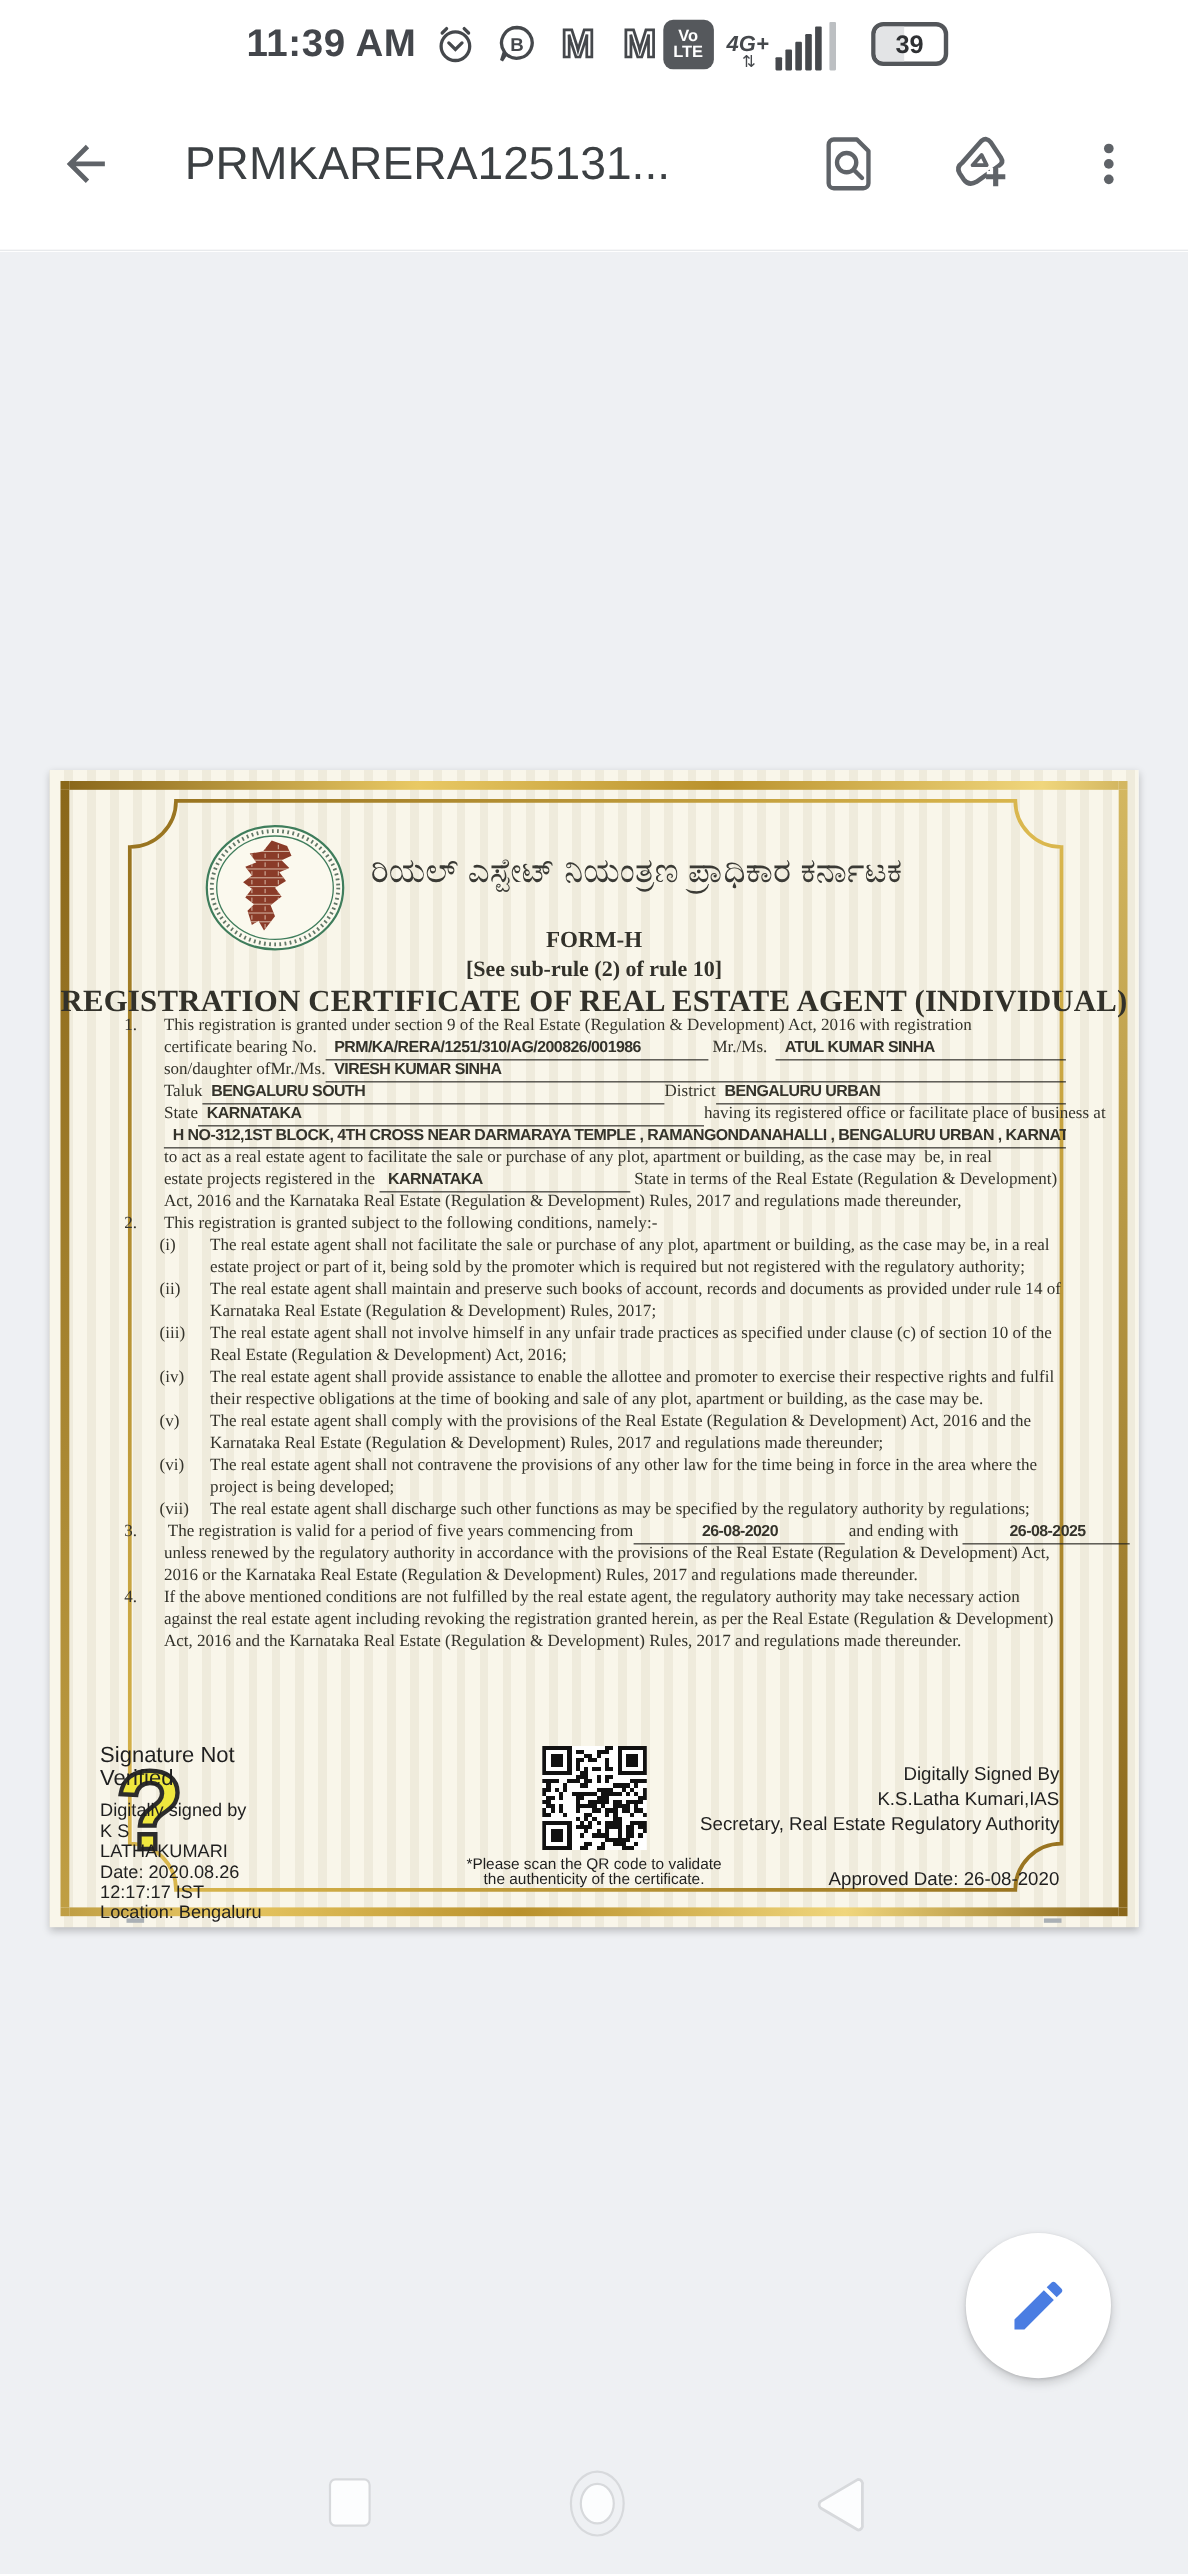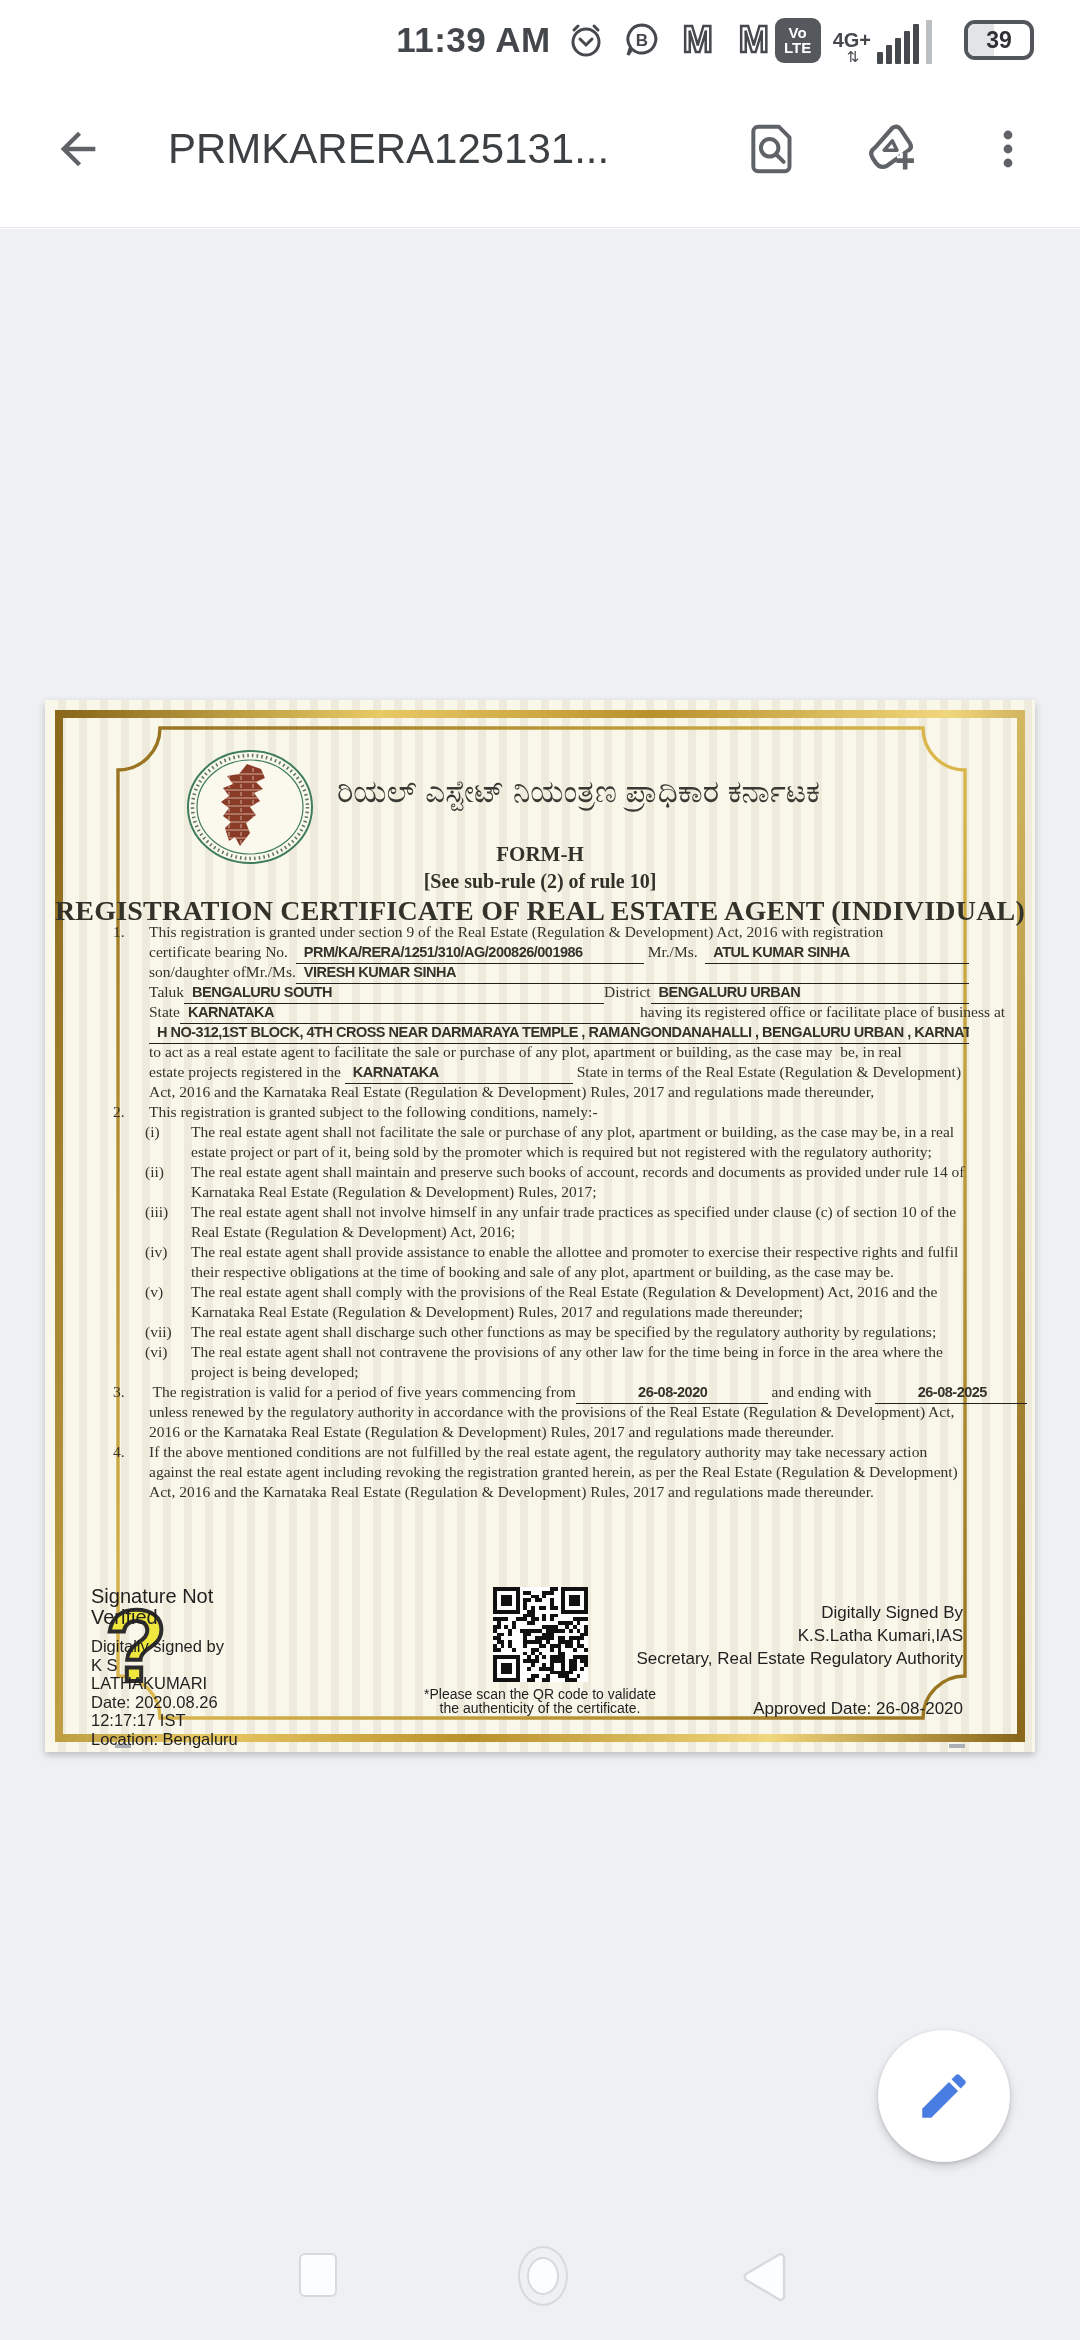--- a/index.html
+++ b/index.html
@@ -2,31 +2,31 @@
 <html><head>
 <meta charset="utf-8">
 <style>
   * { margin:0; padding:0; box-sizing:border-box; }
   html,body { width:1080px; height:2340px; }
   body { position:relative; overflow:hidden; background:#fff;
          font-family:"Liberation Sans","DejaVu Sans",sans-serif; }
 
   
   .status-bar { position:absolute; left:0; top:0; width:1080px; height:70px; background:#fff;
-                display:flex; align-items:center; justify-content:flex-end; padding:10px 48px 0 52px; }
+                display:flex; align-items:center; justify-content:center; padding:10px 48px 0 52px; }
   .sb-left { display:flex; align-items:center; gap:14px; color:#43464b; }
   .sb-time { font-size:35px; font-weight:700; letter-spacing:0.5px; }
   .sb-ico { width:42px; height:42px; display:flex; align-items:center; justify-content:center; }
   .m-glyph { font-size:36px; font-weight:700; color:transparent; -webkit-text-stroke:2.5px #45484c; line-height:1; }
   .sb-right { display:flex; align-items:center; gap:12px; }
   .volte { width:46px; height:45px; background:#55585c; border-radius:9px; color:#fff; display:flex;
            flex-direction:column; align-items:center; justify-content:center; font-size:15px; font-weight:700; line-height:15px; }
   .signal-wrap { display:flex; align-items:flex-end; gap:4px; height:48px; }
   .sig-texts { display:flex; flex-direction:column; align-items:center; justify-content:flex-end; margin-right:2px; }
-  .fourg { font-size:20px; font-weight:700; color:#45484c; line-height:20px; }
+  .fourg { font-size:20px; font-weight:700; color:#45484c; line-height:20px;font-style:italic; }
   .arrows { font-size:15px; color:#45484c; line-height:14px; letter-spacing:-2px; }
   .bars { display:flex; align-items:flex-end; gap:3px; }
   .bar { width:6px; background:#45484c; border-radius:1px; }
   .bar.dim { background:#bcbfc2; }
   .battery { position:relative; width:70px; height:40px; border:4px solid #53565a; border-radius:11px;
              display:flex; align-items:center; justify-content:center; background:#fff; overflow:hidden; }
   .battery .fill { position:absolute; left:0; top:0; bottom:0; width:26px; background:#e3e4e6; }
   .battery .pct { position:relative; font-size:23px; font-weight:700; color:#2f3134; }
   .bat-nub { width:6px; height:16px; background:#53565a; border-radius:0 3px 3px 0; margin-left:-8px; }
 
@@ -302,26 +302,26 @@
       </div>
       <div class="cond">
         <div class="cmark">(iv)</div>
         <div class="ctext">The real estate agent shall provide assistance to enable the allottee and promoter to exercise their respective rights and fulfil their respective obligations at the time of booking and sale of any plot, apartment or building, as the case may be.</div>
       </div>
       <div class="cond">
         <div class="cmark">(v)</div>
         <div class="ctext">The real estate agent shall comply with the provisions of the Real Estate (Regulation &amp; Development) Act, 2016 and the Karnataka Real Estate (Regulation &amp; Development) Rules, 2017 and regulations made thereunder;</div>
       </div>
       <div class="cond">
+        <div class="cmark">(vi)</div>
+        <div class="ctext">The real estate agent shall not contravene the provisions of any other law for the time being in force in the area where the project is being developed;</div>
+      </div>
+      <div class="cond">
         <div class="cmark">(vii)</div>
         <div class="ctext">The real estate agent shall discharge such other functions as may be specified by the regulatory authority by regulations;</div>
-      </div>
-      <div class="cond">
-        <div class="cmark">(vi)</div>
-        <div class="ctext">The real estate agent shall not contravene the provisions of any other law for the time being in force in the area where the project is being developed;</div>
       </div>
 
       <div class="item">
         <div class="num">3.</div>
         <div class="itxt">
           <div class="frow">
             <span class="lbl"> The registration is valid for a period of five years commencing from</span>
             <span class="val ctr w190">26-08-2020</span>
             <span class="lbl"> and ending with </span>
             <span class="val ctr w150">26-08-2025</span>

